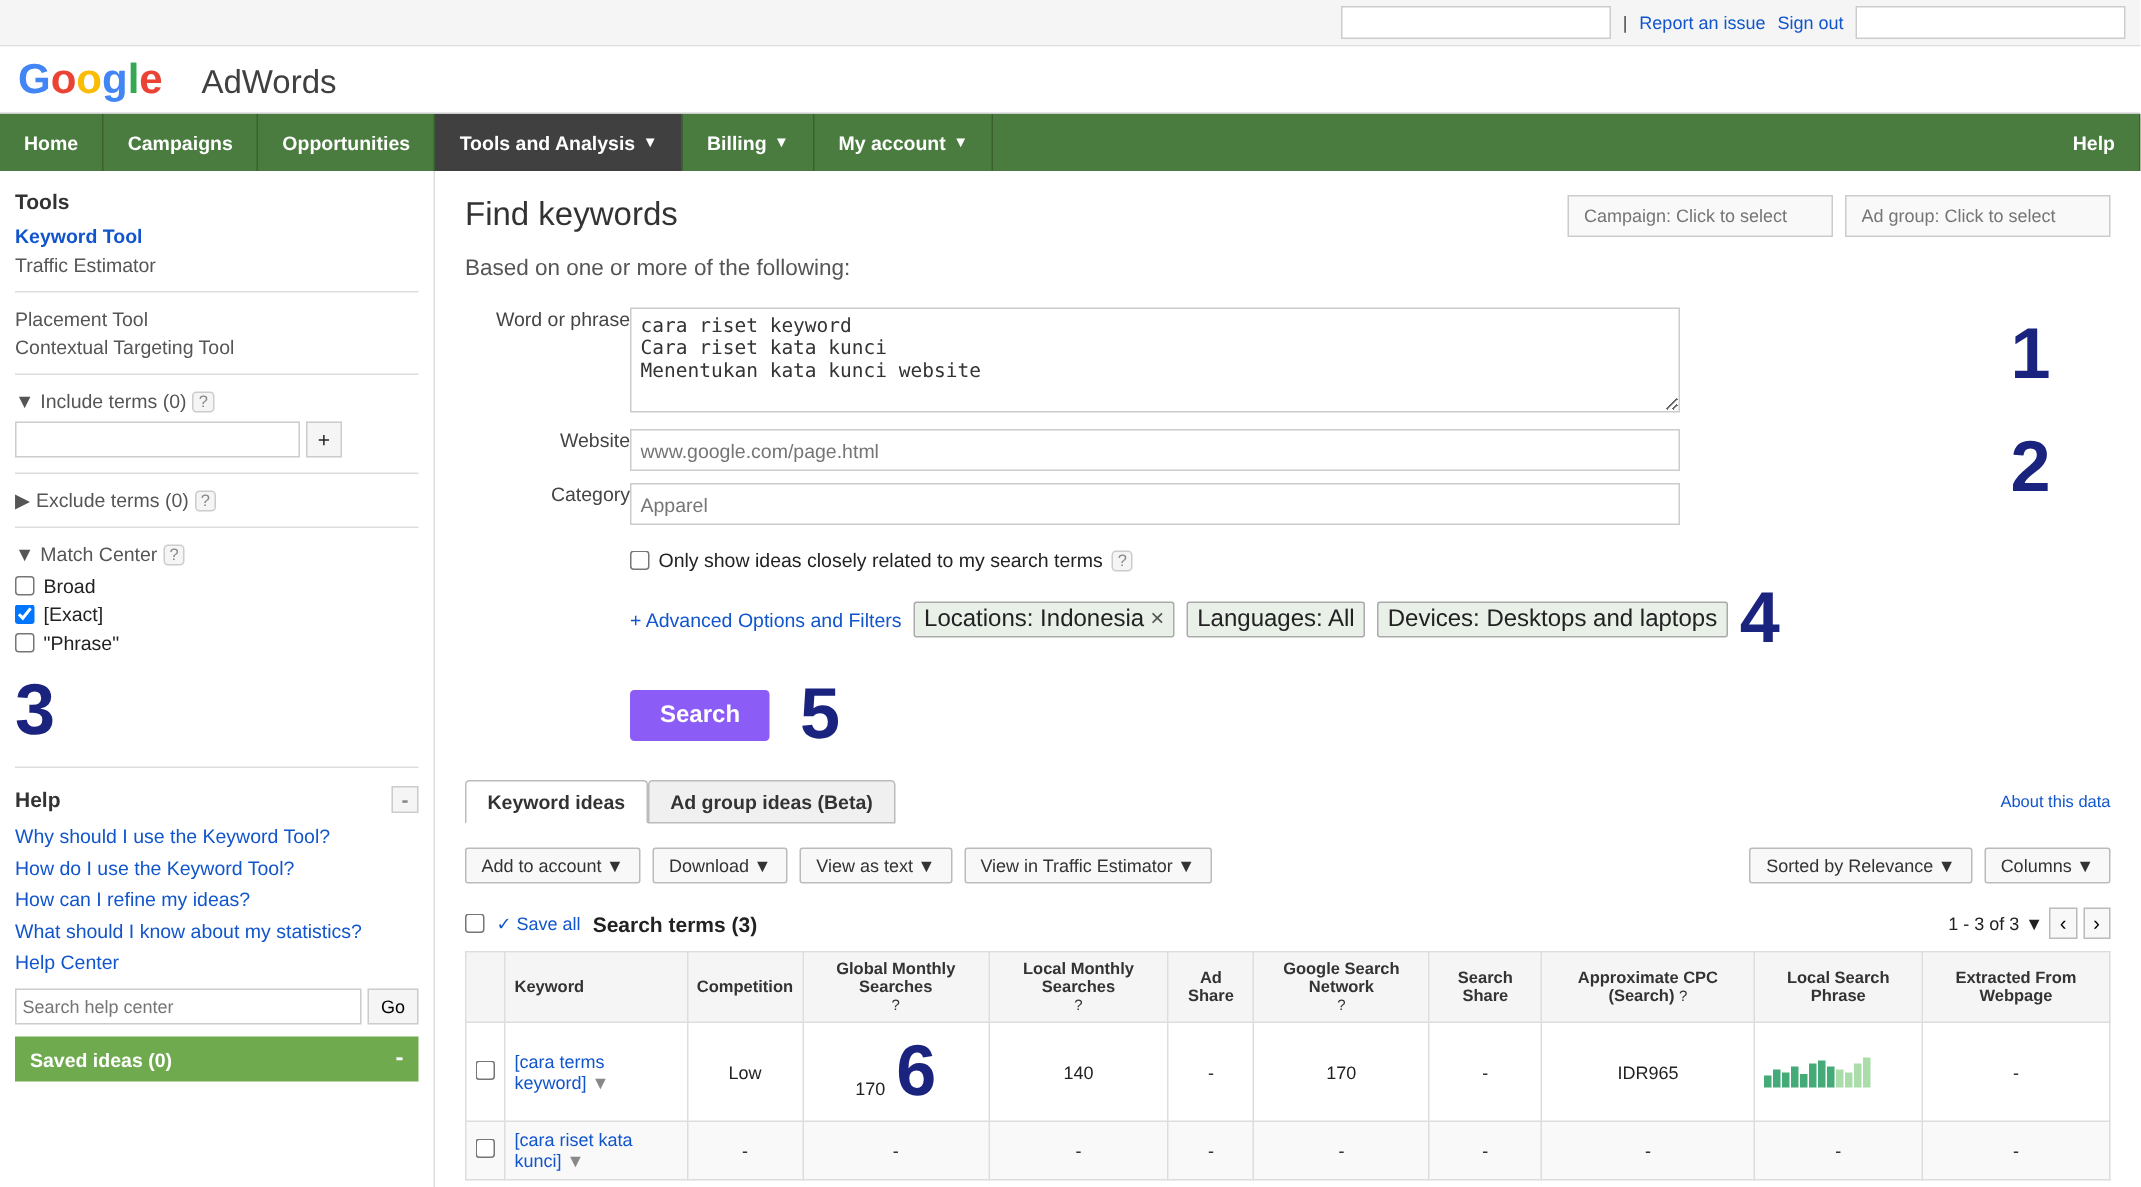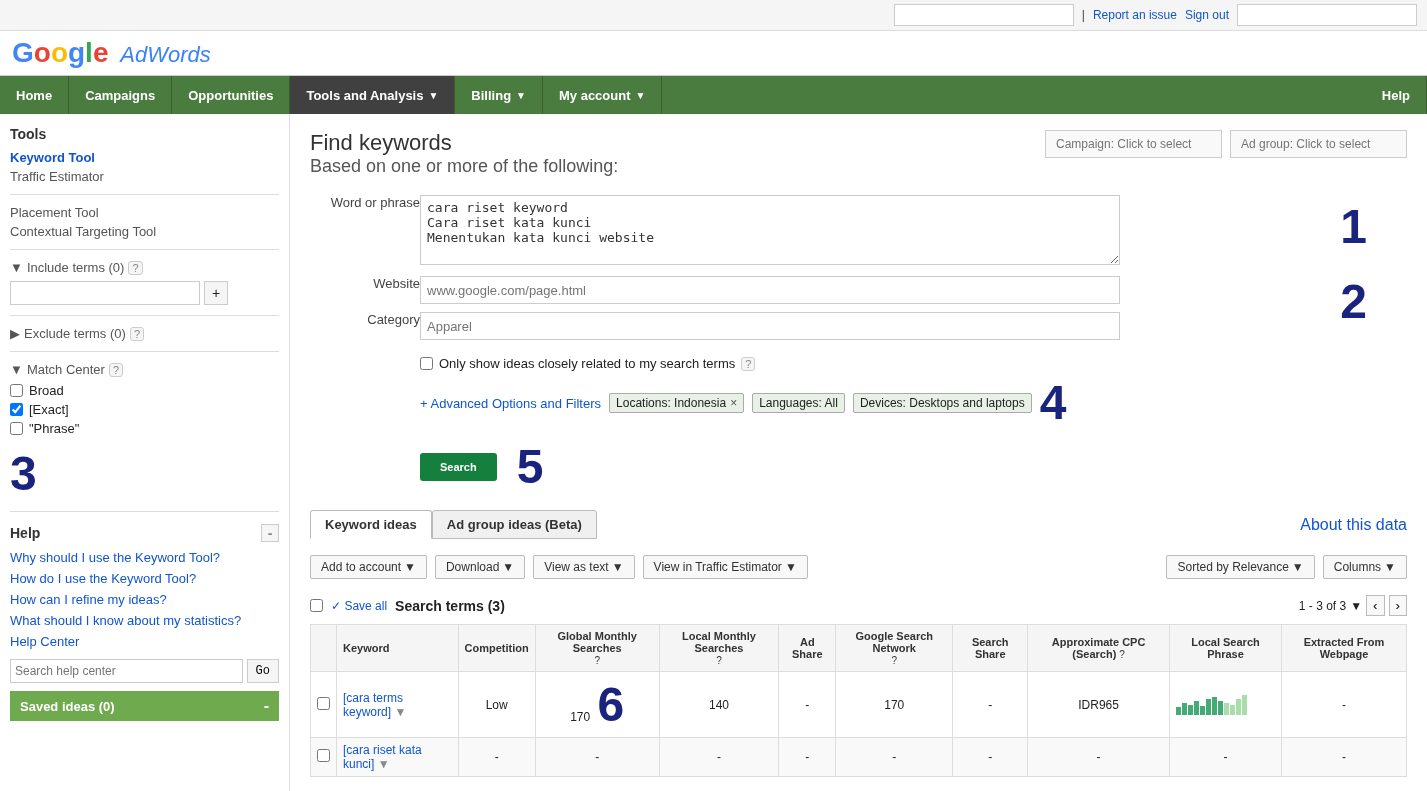--- a/index.html
+++ b/index.html
@@ -21,21 +21,21 @@
       display: flex; align-items: center; padding: 6px 12px;
       background: #fff; border-bottom: 1px solid #ccc;
     }
     .logo-google { font-size: 28px; font-weight: bold; }
     .logo-google .g { color: #4285F4; }
     .logo-google .o1 { color: #EA4335; }
     .logo-google .o2 { color: #FBBC05; }
     .logo-google .g2 { color: #4285F4; }
     .logo-google .l { color: #34A853; }
     .logo-google .e { color: #EA4335; }
-    .logo-adwords { font-size: 22px; color: #3b82f6; margin-left: 4px; font-style: italic; }
+    .logo-adwords { font-size: 22px; color: #404040; margin-left: 18px; }
 
     
     .nav-bar {
       display: flex; align-items: stretch; background: #4a7c3f;
       height: 38px;
     }
     .nav-item {
       display: flex; align-items: center; padding: 0 16px;
       color: #fff; font-size: 13px; font-weight: bold; cursor: pointer;
       border-right: 1px solid #3a6030; white-space: nowrap;
@@ -79,40 +79,40 @@
     .help-section { margin-top: 12px; }
     .help-header {
       display: flex; align-items: center; justify-content: space-between;
       font-size: 14px; font-weight: bold; color: #333; margin-bottom: 8px;
     }
     .help-collapse { cursor: pointer; color: #888; border: 1px solid #ccc; background: #f5f5f5;
       width: 18px; height: 18px; display: flex; align-items: center; justify-content: center; font-size: 14px; }
     .help-link { color: #1155CC; text-decoration: none; font-size: 13px; display: block; margin-bottom: 6px; cursor: pointer; }
     .help-search-row { display: flex; align-items: center; gap: 4px; margin-top: 10px; }
     .help-search-input { flex: 1; height: 24px; border: 1px solid #ccc; font-size: 12px; padding: 2px 4px; }
-    .help-search-go { height: 24px; padding: 0 8px; background: #f5f5f5; border: 1px solid #ccc; cursor: pointer; font-size: 12px; font-family: Liberation Mono, monospace; }
+    .help-search-go { height: 24px; padding: 0 8px; background: #f5f5f5; border: 1px solid #ccc; cursor: pointer; font-size: 12px; }
 
     
     .saved-ideas {
       background: #6faa4e; color: #fff; padding: 6px 10px;
       display: flex; align-items: center; justify-content: space-between;
       font-size: 13px; font-weight: bold; margin-top: 8px;
     }
     .saved-ideas-collapse { cursor: pointer; font-size: 16px; }
 
     
     .content { flex: 1; padding: 16px 20px; }
 
     
     .find-keywords-header {
       display: flex; align-items: flex-start; justify-content: space-between;
       margin-bottom: 14px;
     }
     .find-keywords-title { font-size: 22px; color: #333; font-weight: normal; }
-    .find-keywords-subtitle { font-size: 18px; color: #555; margin-top: 0; }
+    .find-keywords-subtitle { font-size: 15px; color: #555; margin-top: 14px; }
     .campaign-selectors { display: flex; gap: 8px; }
     .campaign-selector {
       height: 28px; padding: 0 10px; border: 1px solid #ccc; background: #f9f9f9;
       font-size: 12px; color: #666; cursor: pointer; min-width: 160px;
     }
 
     
     .form-table { width: 100%; border-collapse: collapse; margin-bottom: 12px; }
     .form-table td { padding: 4px 0; vertical-align: top; }
     .form-label { width: 110px; padding-right: 10px; padding-top: 6px; text-align: right; font-size: 13px; color: #444; }
@@ -126,40 +126,40 @@
     .checkbox-row { display: flex; align-items: center; gap: 6px; margin: 8px 0; font-size: 13px; }
 
     
     .advanced-bar {
       display: flex; align-items: center; gap: 8px; margin: 8px 0 12px 0; flex-wrap: wrap;
     }
     .advanced-link { color: #1155CC; text-decoration: none; font-size: 13px; cursor: pointer; }
     .filter-tag {
       display: inline-flex; align-items: center; background: #e8f0e8;
       border: 1px solid #aaa; border-radius: 2px; padding: 2px 6px;
-      font-size: 12px; gap: 4px;
+      font-size: 16px; gap: 4px;
     }
     .filter-tag .close { cursor: pointer; color: #555; }
 
     
     .search-btn {
-      background: #15803d; color: #fff; border: none; border-radius: 3px;
-      padding: 8px 20px; font-size: 11px; font-weight: bold; cursor: pointer;
+      background: #8b5cf6; color: #fff; border: none; border-radius: 3px;
+      padding: 8px 20px; font-size: 16px; font-weight: bold; cursor: pointer;
     }
 
     
     .tabs-bar { display: flex; gap: 0; margin-bottom: 10px; align-items: center; justify-content: space-between; }
     .tabs-left { display: flex; }
     .tab {
       padding: 6px 14px; border: 1px solid #bbb; background: #f0f0f0;
       font-size: 13px; cursor: pointer; color: #333; font-weight: bold;
       border-radius: 3px 3px 0 0;
     }
     .tab.active { background: #fff; border-bottom: 1px solid #fff; color: #333; }
-    .about-data { color: #1155CC; font-size: 16px; text-decoration: none; cursor: pointer; }
+    .about-data { color: #1155CC; font-size: 11px; text-decoration: none; cursor: pointer; }
 
     
     .toolbar {
       display: flex; align-items: center; gap: 8px; padding: 6px 0; margin-bottom: 6px;
       flex-wrap: wrap;
     }
     .toolbar-btn {
       display: flex; align-items: flex-end; gap: 3px;
       padding: 4px 10px; border: 1px solid #bbb; background: #f8f8f8;
       font-size: 12px; cursor: pointer; border-radius: 2px; color: #333;

